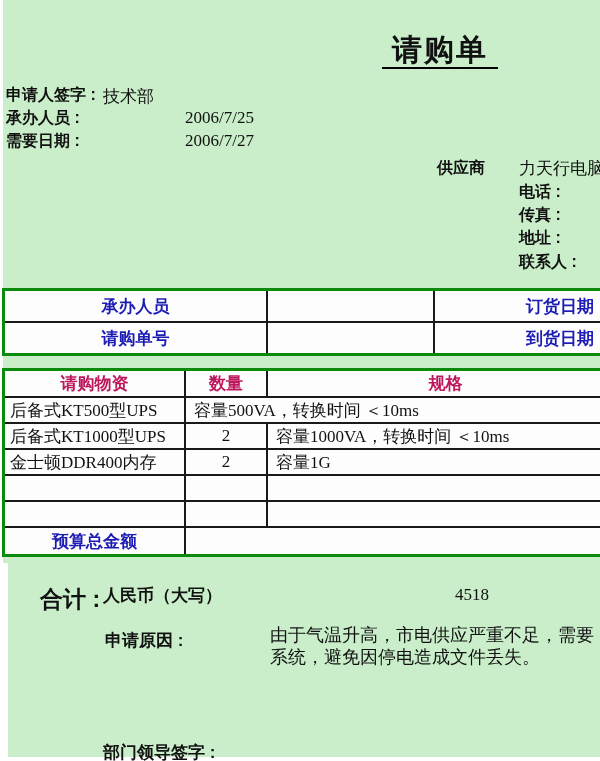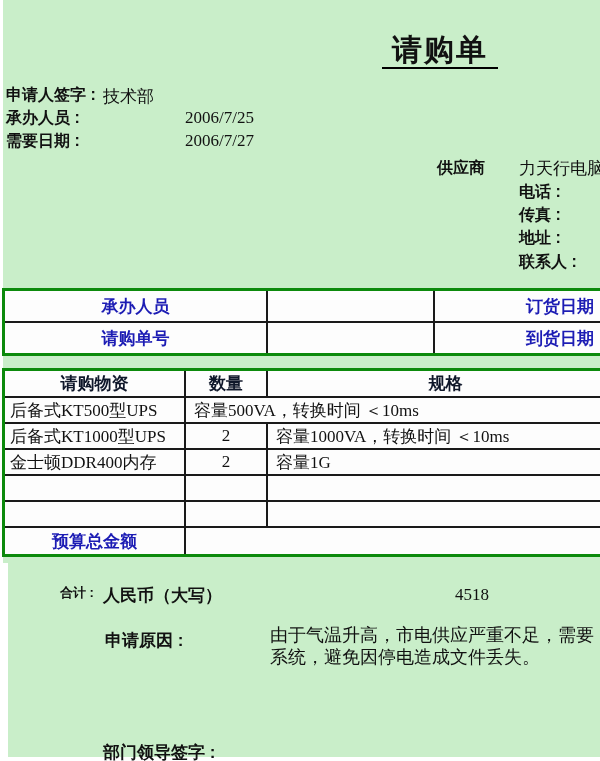--- a/index.html
+++ b/index.html
@@ -43,21 +43,21 @@
     border:3px solid #0c8a0c; background:#fdfdfd; box-sizing:content-box;
   }
   .it-row { display:flex; height:24px; border-bottom:2px solid #1a1a1a; }
   .it-row.header { height:25px; }
   .it-row.budget { height:26px; border-bottom:none; }
   .it-cell {
     display:flex; align-items:center; box-sizing:border-box;
     font-size:17px; font-family:"Liberation Serif","DejaVu Serif",serif;
     white-space:nowrap; overflow:hidden;
   }
-  .hc { font-family:"Liberation Sans","DejaVu Sans",sans-serif; font-weight:bold; color:#0f172a; justify-content:center; }
+  .hc { font-family:"Liberation Sans","DejaVu Sans",sans-serif; font-weight:bold; color:#be185d; justify-content:center; }
   .tc1 { width:181px; border-right:2px solid #1a1a1a; padding-left:5px; }
   .tc1.hc, .tc1.budget-lbl { padding-left:0; justify-content:center; }
   .tc2 { width:82px; border-right:2px solid #1a1a1a; justify-content:center; }
   .tc3 { flex:1; padding-left:8px; }
   .budget-lbl { font-family:"Liberation Sans","DejaVu Sans",sans-serif; font-weight:bold; color:#1c1cb4; }
   .budget-val { flex:1; }
 
   .para { position:absolute; font-size:18px; font-family:"Liberation Serif","DejaVu Serif",serif; white-space:nowrap; }
 </style>
 </head>
@@ -132,21 +132,21 @@
       <div class="it-cell tc2"></div>
       <div class="it-cell tc3"></div>
     </div>
 
     <div class="it-row budget">
       <div class="it-cell tc1 budget-lbl">预算总金额</div>
       <div class="it-cell budget-val"></div>
     </div>
   </div>
 
-  <div class="lbl" style="left:40px; top:584px; font-size:13px;margin-left:20px;">合计 :</div>
+  <div class="lbl" style="left:40px; top:584px; font-size:23px;">合计 :</div>
   <div class="lbl" style="left:103px; top:584px; font-size:17px;">人民币（大写）</div>
   <div class="val" style="left:455px; top:585px;">4518</div>
 
   <div class="lbl" style="left:105px; top:629px; font-size:17px;">申请原因 :</div>
   <div class="para" style="left:270px; top:623px;">由于气温升高，市电供应严重不足，需要</div>
   <div class="para" style="left:270px; top:645px;">系统，避免因停电造成文件丢失。</div>
 
   <div class="lbl" style="left:103px; top:741px; font-size:17px;">部门领导签字 :</div>
 
 </div>

